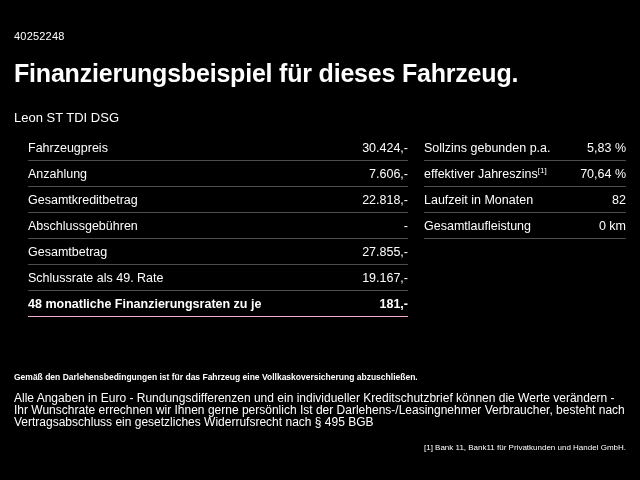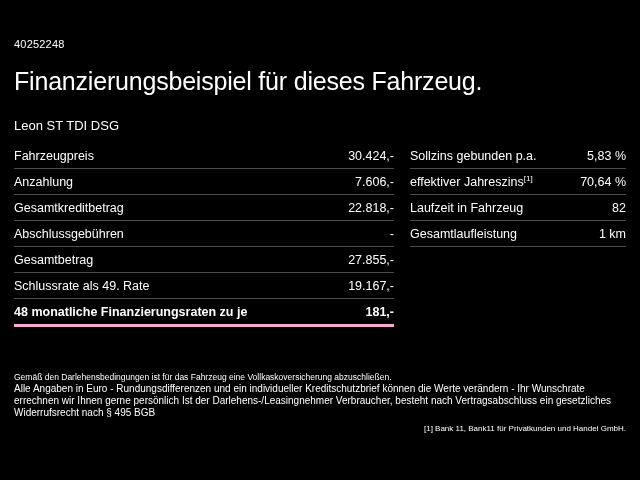--- a/index.html
+++ b/index.html
@@ -12,43 +12,44 @@
     height: 480px;
     overflow: hidden;
     font-family: "Liberation Sans", sans-serif;
     color: #ffffff;
   }
   .page {
     position: relative;
     width: 640px;
     height: 336px;
     box-sizing: border-box;
-    padding: 8px 14px;
+    padding: 0 14px;
   }
   .ref-id {
     font-size: 11px;
     color: #ffffff;
     padding-top: 30px;
     letter-spacing: 0.2px;
   }
   .headline {
     font-size: 25px;
     line-height: 29px;
-    font-weight: normal;
+    font-weight: bold;
     letter-spacing: -0.2px;
   }
   .subtitle {
     font-size: 13px;
     margin-top: 22px;
     margin-bottom: 10px;
   }
   .columns {
     display: flex;
     margin-top: 6px;
     gap: 0;
+    margin-left: 14px;
   }
   .col-left {
     width: 380px;
     flex: 0 0 380px;
   }
   .col-spacer {
     width: 16px;
     flex: 0 0 16px;
   }
   .col-right {
@@ -67,42 +68,43 @@
     text-align: left;
   }
   .row .value {
     text-align: center;
     padding-left: 10px;
   }
   .row.bold {
     font-weight: bold;
   }
   .row.last {
-    border-bottom: 3px solid #f9a8d4;
+    border-bottom: 1px solid #f9a8d4;
   }
   sup {
     font-size: 8px;
     vertical-align: super;
     line-height: 0;
   }
   .legal {
     position: absolute;
     left: 14px;
     right: 14px;
     top: 372px;
   }
   .legal-strong {
     font-size: 8.5px;
-    font-weight: normal;
+    font-weight: bold;
+    margin-bottom: 9px;
     line-height: 11px;
   }
   .legal-text {
-    font-size: 10px;
+    font-size: 12px;
     line-height: 12px;
-    margin-bottom: 4px;
+    margin-bottom: 14px;
   }
   .legal-footnote {
     font-size: 8px;
     line-height: 11px;
     text-align: right;
   }
 </style>
 </head>
 <body>
 
@@ -155,26 +157,26 @@
 
       <div class="row">
         <span class="label"><span>Sollzins gebunden p.a.</span></span>
         <span class="value">5,83 %</span>
       </div>
       <div class="row">
         <span class="label"><span>effektiver Jahreszins</span><sup>[1]</sup></span>
         <span class="value">70,64 %</span>
       </div>
       <div class="row">
-        <span class="label"><span>Laufzeit in Fahrzeug</span></span>
+        <span class="label"><span>Laufzeit in Monaten</span></span>
         <span class="value">82</span>
       </div>
       <div class="row">
         <span class="label"><span>Gesamtlaufleistung</span></span>
-        <span class="value">1 km</span>
+        <span class="value">0 km</span>
       </div>
 
     </div>
 
   </div>
 
   <div class="legal">
     <div class="legal-strong">Gemäß den Darlehensbedingungen ist für das Fahrzeug eine Vollkaskoversicherung abzuschließen.</div>
     <div class="legal-text">Alle Angaben in Euro - Rundungsdifferenzen und ein individueller Kreditschutzbrief können die Werte verändern - Ihr Wunschrate errechnen wir Ihnen gerne persönlich Ist der Darlehens-/Leasingnehmer Verbraucher, besteht nach Vertragsabschluss ein gesetzliches Widerrufsrecht nach § 495 BGB</div>
     <div class="legal-footnote">[1]  Bank 11, Bank11 für Privatkunden und Handel GmbH.</div>

